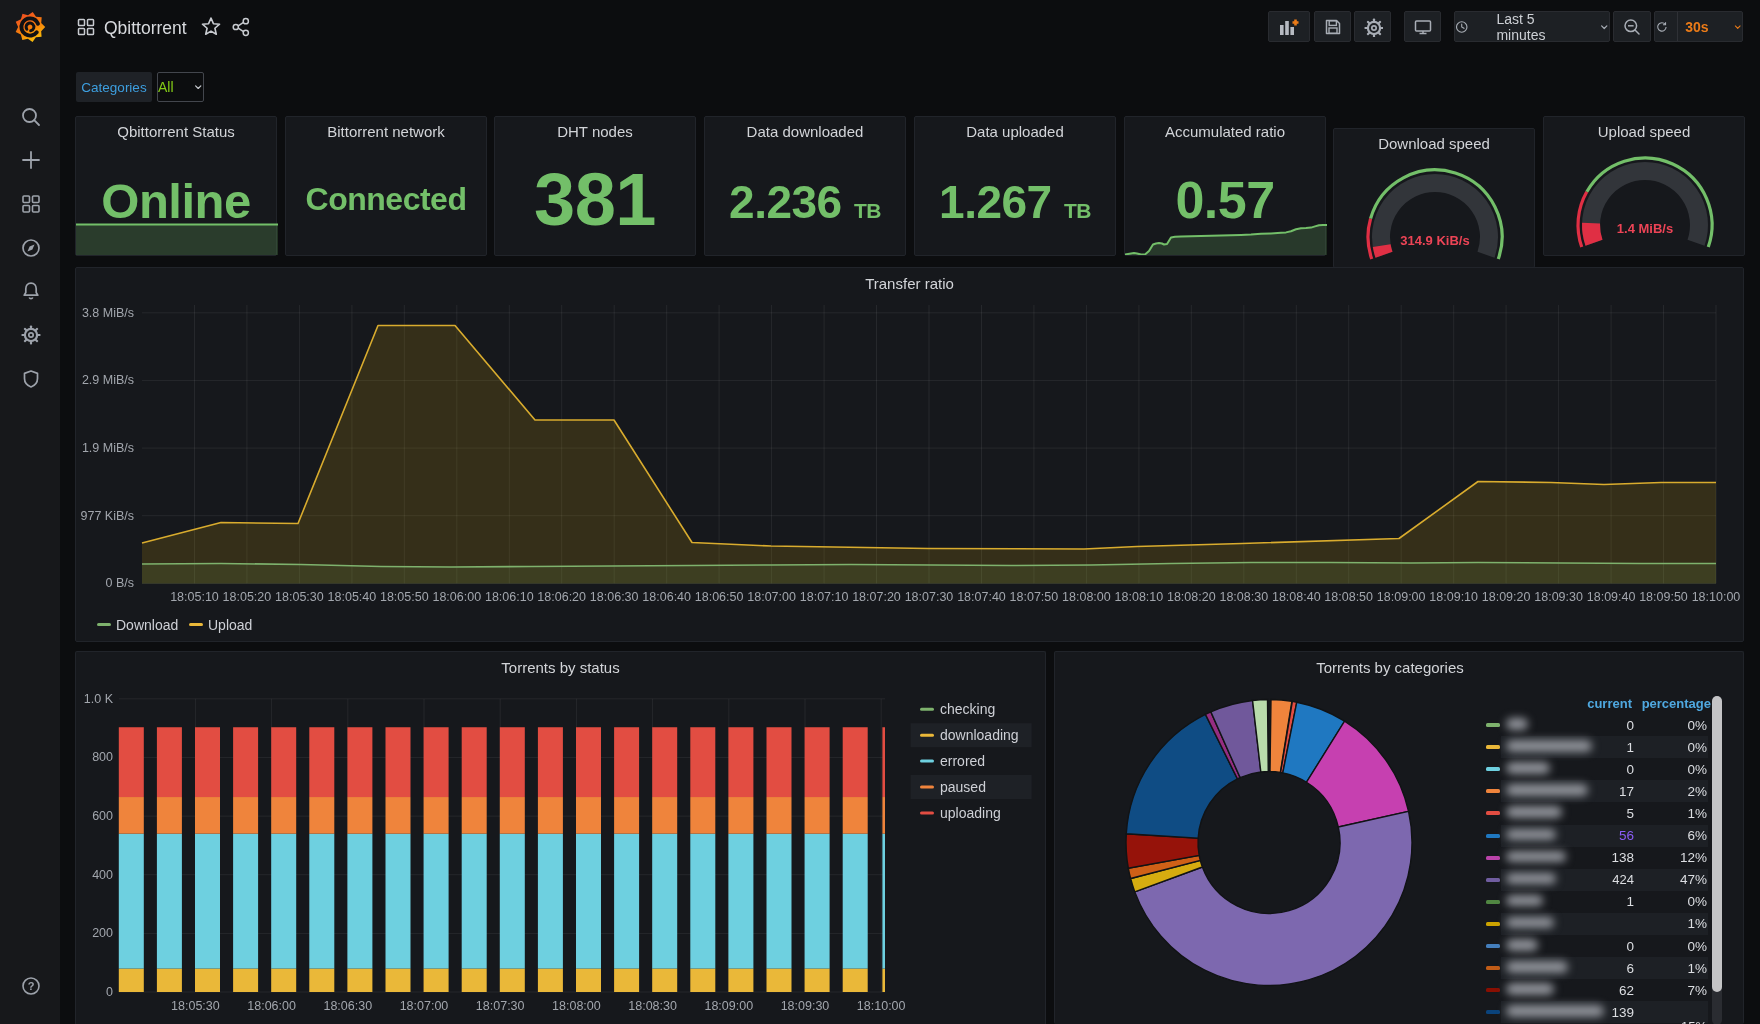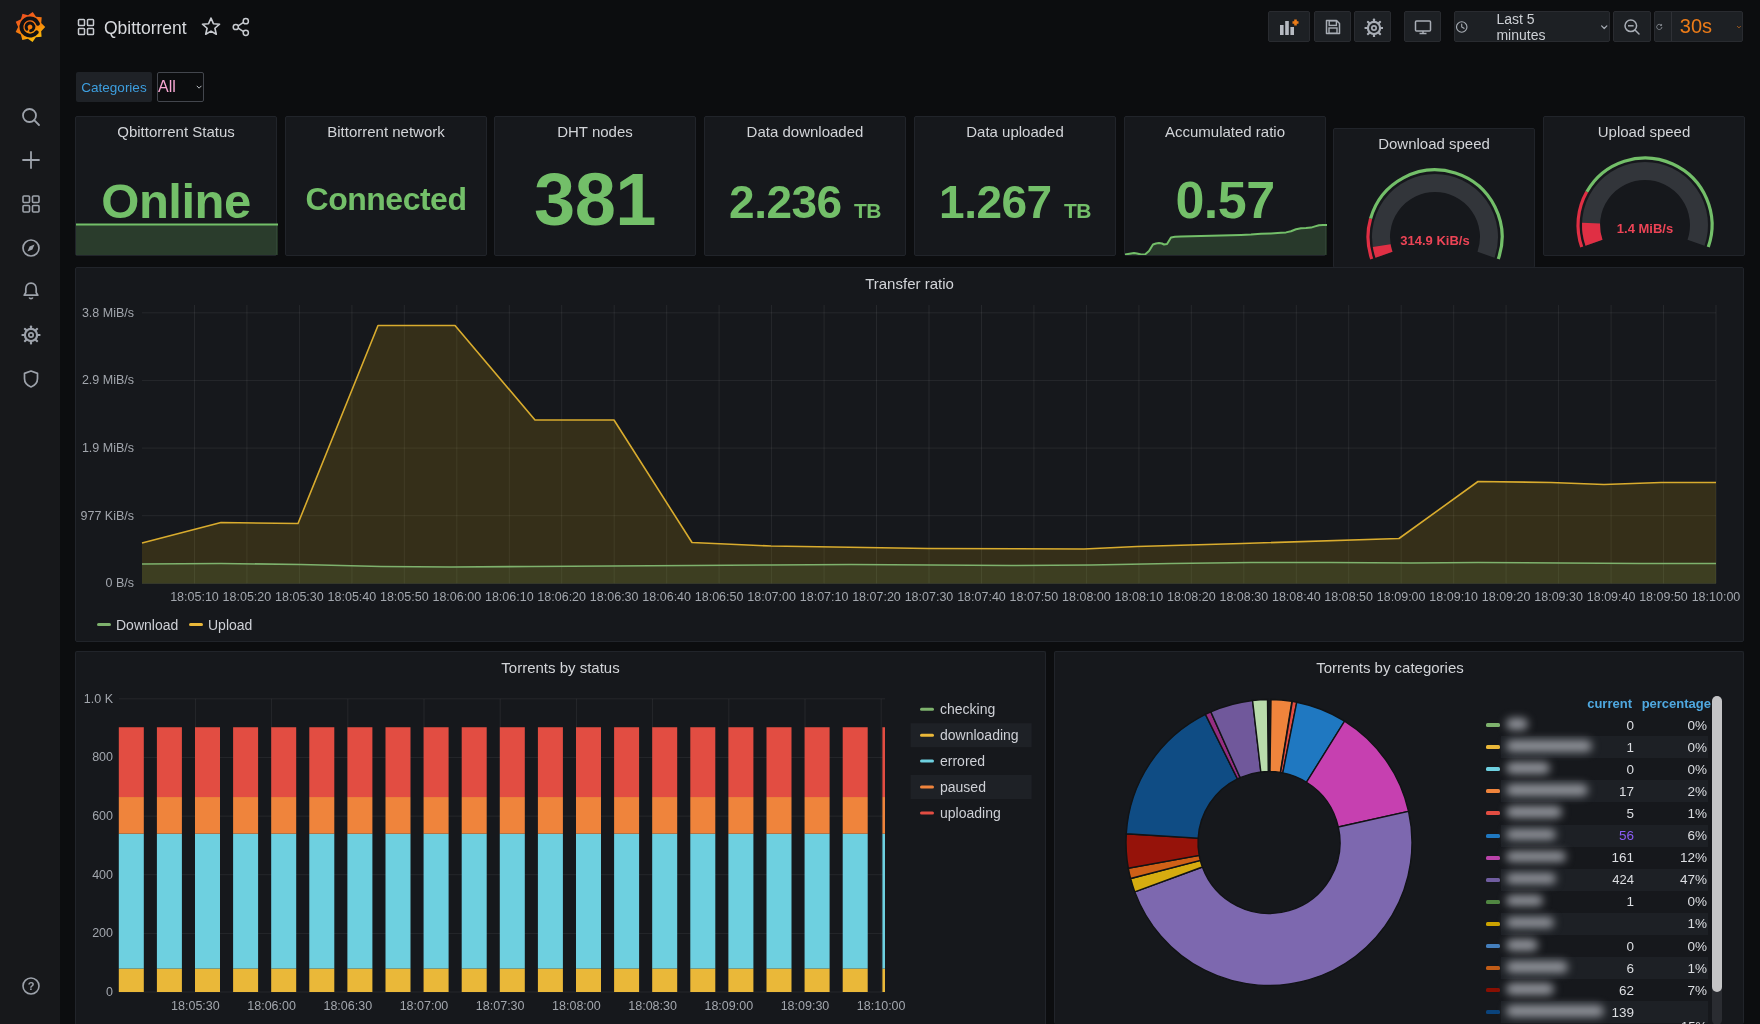--- a/index.html
+++ b/index.html
@@ -157,30 +157,30 @@
       <line x1="6" y1="8.8" x2="11.6" y2="8.8" stroke="#a8adb5" stroke-width="1.5"></line>
       <line x1="13" y1="13" x2="17" y2="17" stroke="#a8adb5" stroke-width="1.5" stroke-linecap="round"></line>
     </svg>
   </div>
 <div class="btn" style="left:1654px;top:11px;width:89px;height:31px;">
     <svg width="20" height="20" viewBox="0 0 20 20" style="display:block;">
       <path d="M15.2 6.2 A6.2 6.2 0 1 0 16.4 10" fill="none" stroke="#a8adb5" stroke-width="1.6"></path>
       <path d="M15.6 2.8 L15.6 6.6 L11.8 6.6" fill="none" stroke="#a8adb5" stroke-width="1.6"></path>
     </svg>
     <span style="width:1px;height:29px;background:#2f3136;margin:0 8px;"></span>
-    <span style="color:#eb7b18;font-size:20px;font-weight:400;margin-right:24px;">30s</span>
+    <span style="color:#eb7b18;font-size:14px;font-weight:700;margin-right:24px;">30s</span>
     <svg width="14" height="14" viewBox="0 0 14 14" style="display:block;">
       <path d="M3.5 5.5 L7 9 L10.5 5.5" fill="none" stroke="#eb7b18" stroke-width="1.6" stroke-linecap="round" stroke-linejoin="round"></path>
     </svg>
   </div>
 <div class="abs" style="left:76px;top:72px;width:76px;height:30px;background:#1f2227;border-radius:2px;display:flex;align-items:center;justify-content:center;">
     <span style="color:#3d9fe0;font-size:13.5px;font-weight:500;">Categories</span>
   </div>
 <div class="abs" style="left:157px;top:72px;width:47px;height:30px;border:1px solid #43464d;border-radius:2px;display:flex;align-items:center;justify-content:center;">
-    <span style="color:#f9a8d4;font-size:16px;margin-right:19px;">All</span>
+    <span style="color:#84cc16;font-size:14px;margin-right:19px;">All</span>
     <svg width="14" height="14" viewBox="0 0 14 14" style="display:block;">
       <path d="M3.5 5.5 L7 9 L10.5 5.5" fill="none" stroke="#c8cbd0" stroke-width="1.6" stroke-linecap="round" stroke-linejoin="round"></path>
     </svg>
   </div>
 <div class="panel" style="left:75px;top:116px;width:202px;height:140px;">
     <div class="ptitle">Qbittorrent Status</div>
 <div class="statval" style="top:60px;font-size:49px;">Online</div>
 <div class="abs" style="left:0;bottom:0;">
       <svg width="202" height="33" viewBox="0 0 202 33" style="display:block;">
         <rect x="0" y="2.5" width="202" height="30.5" fill="rgba(115,191,105,0.22)"></rect>
@@ -505,21 +505,21 @@
     <div style="position:absolute;left:0;top:153.89999999999998px;width:579px;text-align:right;font-size:13.5px;color:#dcdee2;">5</div>
     <div style="position:absolute;left:0;top:153.89999999999998px;width:652px;text-align:right;font-size:13.5px;color:#dcdee2;">1%</div>
     <div style="position:absolute;left:446px;top:172.49999999999997px;height:22.1px;width:207px;background:#1d2025;"></div>
     <div style="position:absolute;left:431px;top:181.49999999999997px;width:14px;height:4px;border-radius:1.5px;background:#1F78C1;"></div>
     <div style="position:absolute;left:451px;top:176.49999999999997px;width:50px;height:11.5px;border-radius:6px;background:#90939a;filter:blur(4.5px);"></div>
     <div style="position:absolute;left:0;top:175.99999999999997px;width:579px;text-align:right;font-size:13.5px;color:#8b5cf6;">56</div>
     <div style="position:absolute;left:0;top:175.99999999999997px;width:652px;text-align:right;font-size:13.5px;color:#dcdee2;">6%</div>
     <div style="position:absolute;left:446px;top:194.59999999999997px;height:22.1px;width:207px;"></div>
     <div style="position:absolute;left:431px;top:203.59999999999997px;width:14px;height:4px;border-radius:1.5px;background:#BA43A9;"></div>
     <div style="position:absolute;left:451px;top:198.59999999999997px;width:60px;height:11.5px;border-radius:6px;background:#90939a;filter:blur(4.5px);"></div>
-    <div style="position:absolute;left:0;top:198.09999999999997px;width:579px;text-align:right;font-size:13.5px;color:#dcdee2;">161</div>
+    <div style="position:absolute;left:0;top:198.09999999999997px;width:579px;text-align:right;font-size:13.5px;color:#dcdee2;">138</div>
     <div style="position:absolute;left:0;top:198.09999999999997px;width:652px;text-align:right;font-size:13.5px;color:#dcdee2;">12%</div>
     <div style="position:absolute;left:446px;top:216.69999999999996px;height:22.1px;width:207px;background:#1d2025;"></div>
     <div style="position:absolute;left:431px;top:225.69999999999996px;width:14px;height:4px;border-radius:1.5px;background:#705DA0;"></div>
     <div style="position:absolute;left:451px;top:220.69999999999996px;width:50px;height:11.5px;border-radius:6px;background:#90939a;filter:blur(4.5px);"></div>
     <div style="position:absolute;left:0;top:220.19999999999996px;width:579px;text-align:right;font-size:13px;color:#dcdee2;">424</div>
     <div style="position:absolute;left:0;top:220.19999999999996px;width:652px;text-align:right;font-size:13.5px;color:#dcdee2;">47%</div>
     <div style="position:absolute;left:446px;top:238.79999999999995px;height:22.1px;width:207px;"></div>
     <div style="position:absolute;left:431px;top:247.79999999999995px;width:14px;height:4px;border-radius:1.5px;background:#508642;"></div>
     <div style="position:absolute;left:451px;top:242.79999999999995px;width:37px;height:11.5px;border-radius:6px;background:#90939a;filter:blur(4.5px);"></div>
     <div style="position:absolute;left:0;top:242.29999999999995px;width:579px;text-align:right;font-size:13.5px;color:#dcdee2;">1</div>

